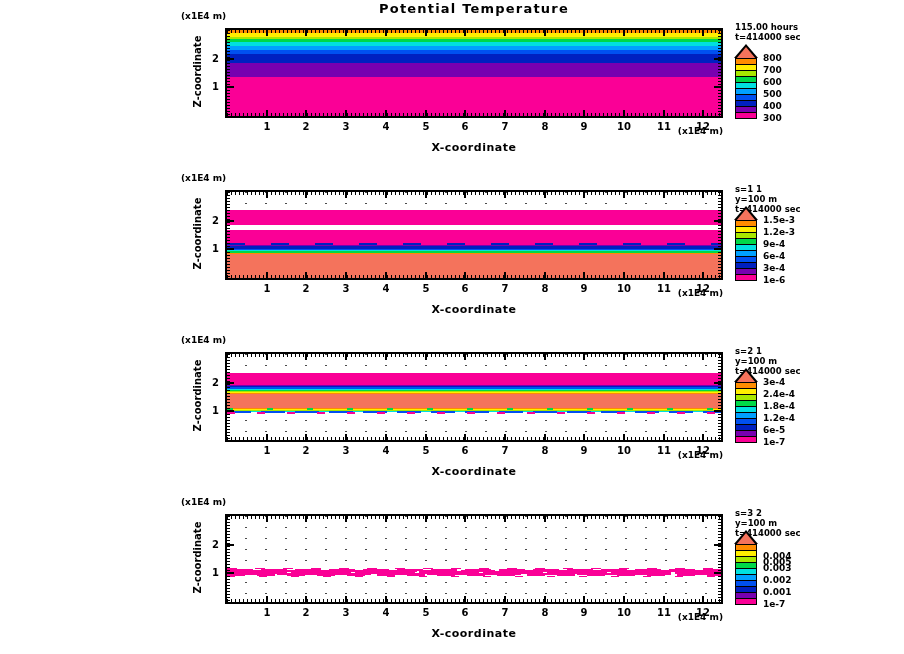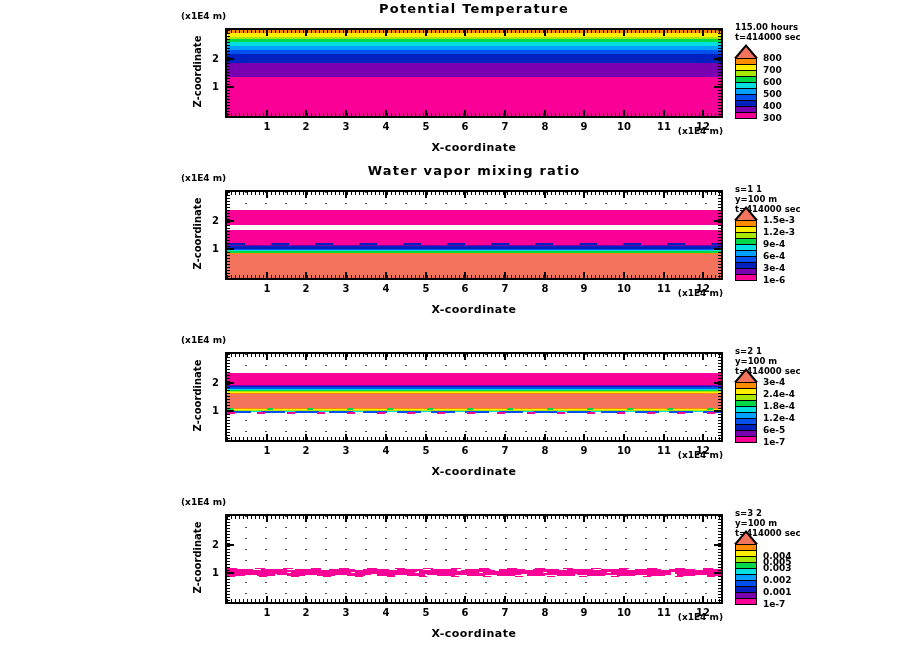--- a/index.html
+++ b/index.html
@@ -164,21 +164,20 @@
           <div style="top: 31px;">600</div>
           <div style="top: 43px;">500</div>
           <div style="top: 55px;">400</div>
           <div style="top: 67px;">300</div>
         </div>
     </div>
   </div>
 </section>
 
 <section class="panel" style="top:162px">
-  <div class="title">Water vapor mixing ratio</div>
   <div class="zunit">(x1E4 m)</div>
   <div class="ylab">Z-coordinate</div>
   <div class="frame">
     <div class="bands">
         <div class="band" style="top: 21%; height: 17.667%; background: rgb(250, 0, 150);"></div>
         <div class="band" style="top: 38.667%; height: 5.333%; background: rgb(255, 255, 255);"></div>
         <div class="band" style="top: 44%; height: 18%; background: rgb(250, 0, 150);"></div>
         <div class="band" style="top: 62%; height: 1.333%; background: rgb(120, 0, 176);"></div>
         <div class="band" style="top: 63.333%; height: 2.667%; background: rgb(0, 32, 192);"></div>
         <div class="band" style="top: 66%; height: 1.667%; background: rgb(0, 80, 240);"></div>

